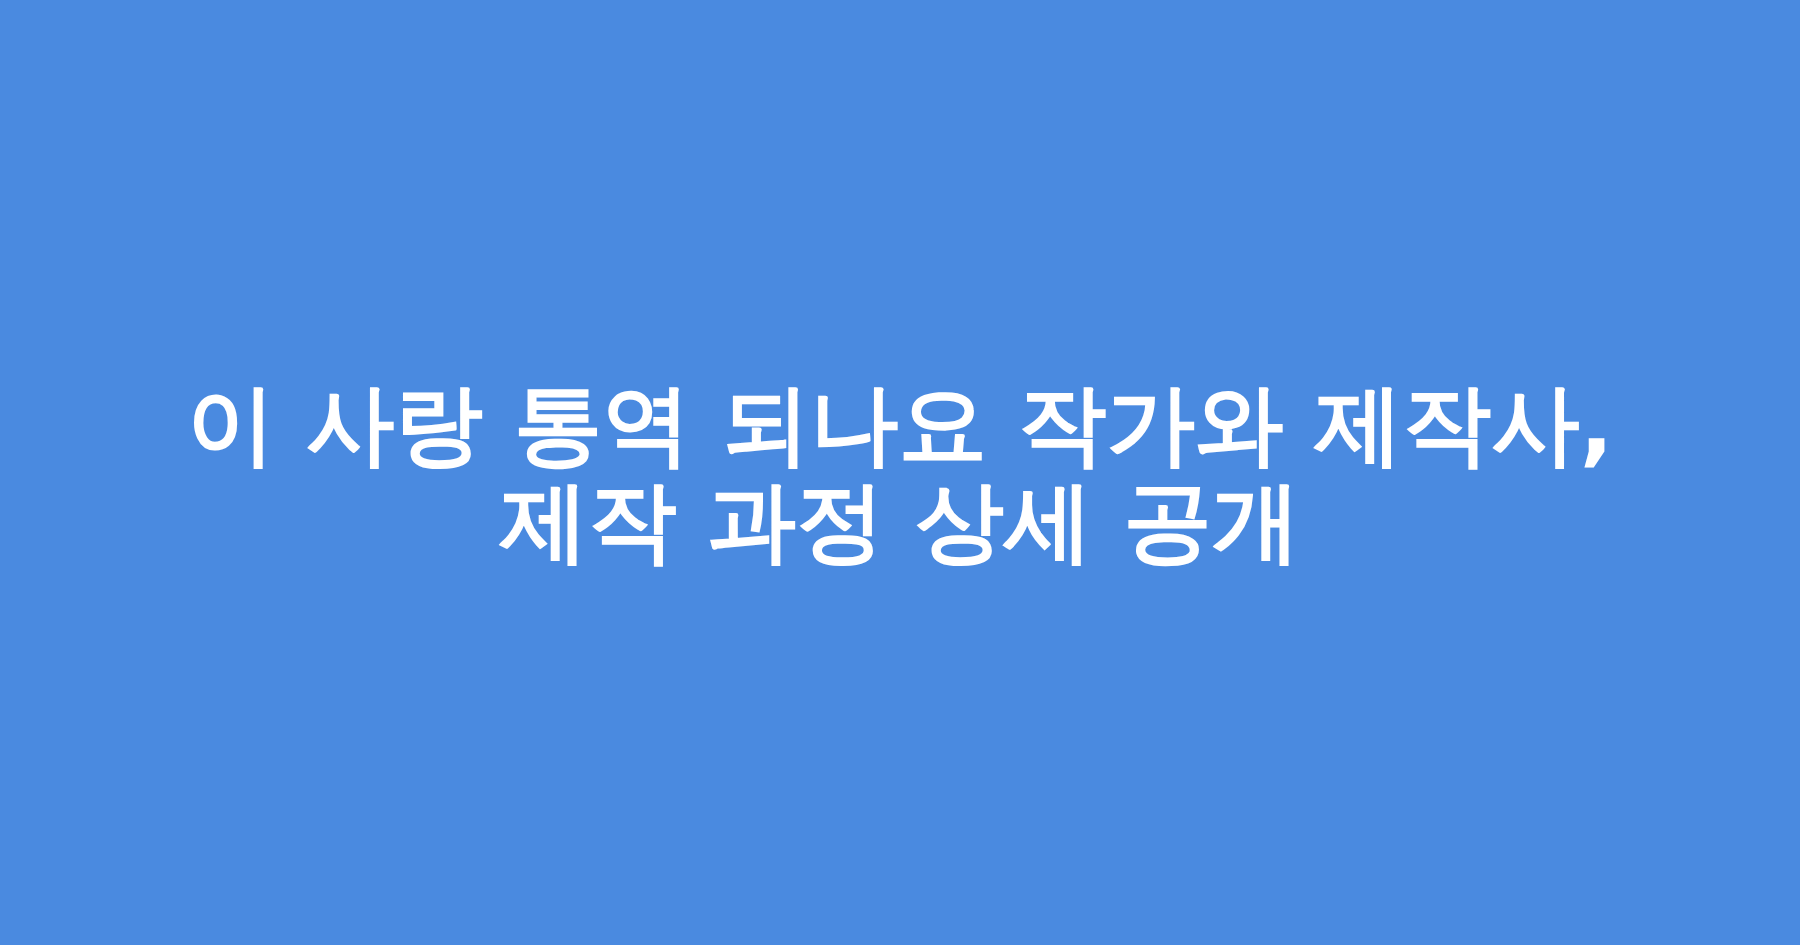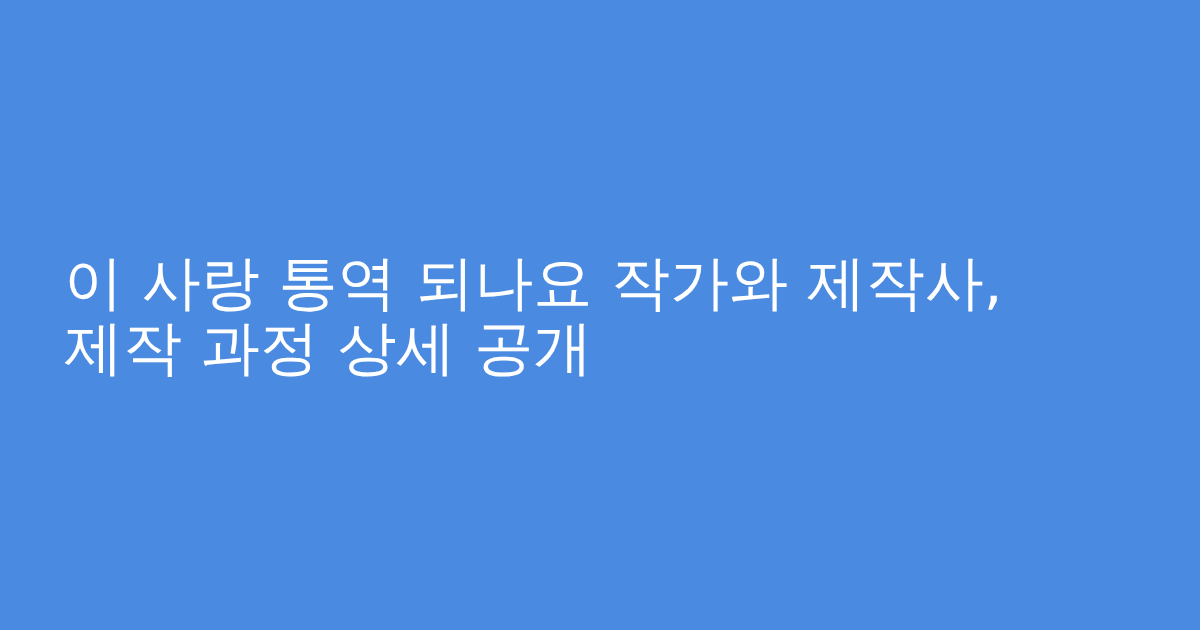--- a/index.html
+++ b/index.html
@@ -22,25 +22,25 @@
     display: flex;
     align-items: center;
     justify-content: center;
     background-color: #4a8ae0;
     padding: 0 52px;
   }
 
   .og-title {
     margin: 12px;
     width: 100%;
-    text-align: left;
+    text-align: center;
     color: #ffffff;
     font-family: "DejaVu Sans", "Liberation Sans", sans-serif;
     font-size: 59px;
-    font-weight: 400;
+    font-weight: 700;
     line-height: 65px;
     letter-spacing: 0px;
     word-break: keep-all;
     white-space: normal;
     text-rendering: geometricPrecision;
     -webkit-font-smoothing: antialiased;
   }
 </style>
 </head>
 <body>

